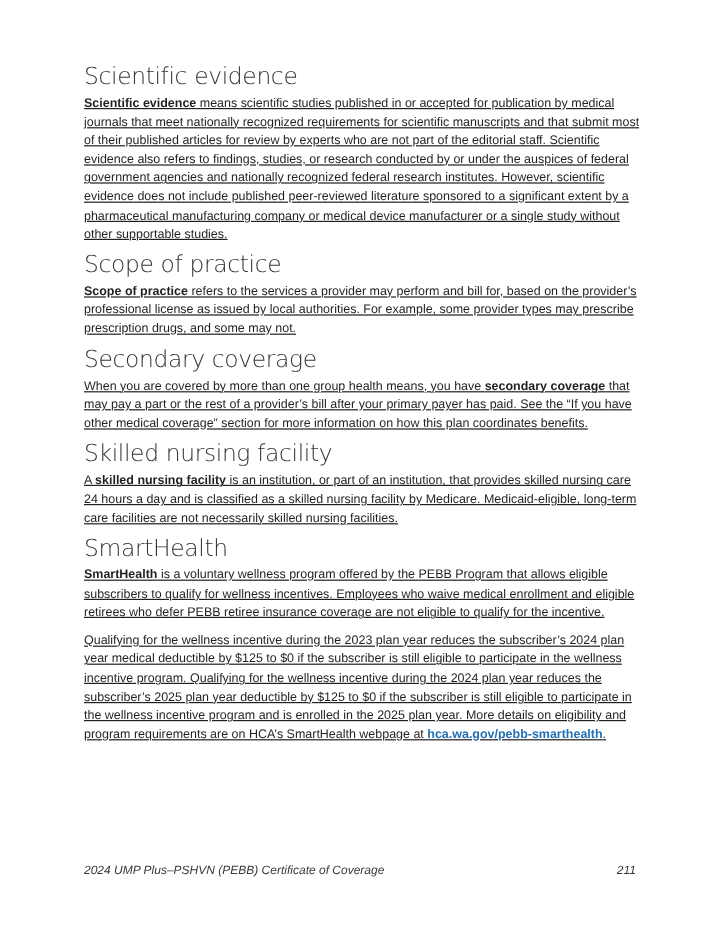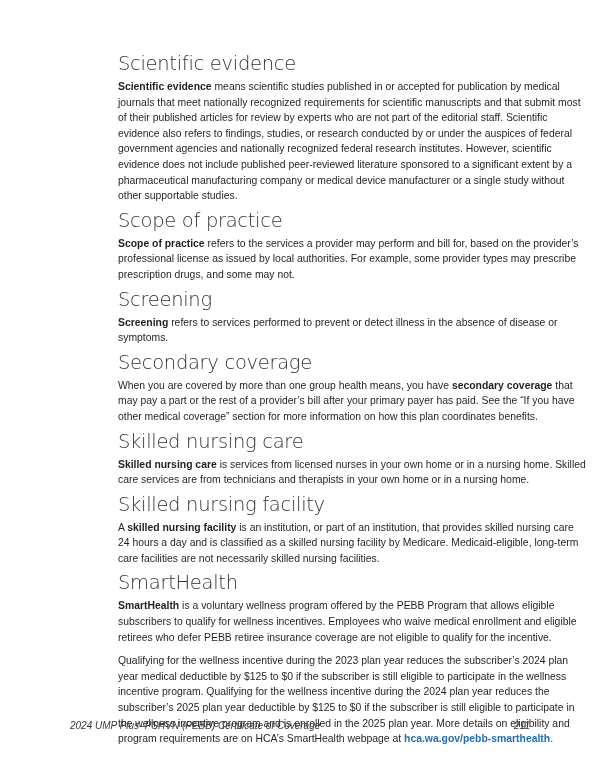--- a/index.html
+++ b/index.html
@@ -1,30 +1,30 @@
 <!DOCTYPE html>
 <html><head>
   <meta charset="utf-8">
   <style>
     html, body { margin: 0; padding: 0; background: #ffffff; }
     body { width: 600px; height: 776px; position: relative; overflow: hidden; }
     .page {
       position: absolute; left: 70px; top: 52px; width: 470px;
       font-family: "Liberation Sans", "DejaVu Sans", sans-serif;
       color: #231f20;
-      margin-left: 48px;
     }
     h2 {
       font-family: "DejaVu Sans", "Liberation Sans", sans-serif;
       font-weight: 200; font-size: 19.5px; line-height: 24px;
       color: #333333; margin: 0 0 3px 0; letter-spacing: -0.3px;
     }
     p {
       font-size: 10.4px; line-height: 15.6px; margin: 0 0 8px 0;
       color: #231f20;
+      text-decoration: underline;
     }
     p b { font-weight: bold; }
     .sec { margin-bottom: 0; }
     .sec p.last { margin-bottom: 5px; }
     a.link { color: #1f6fb5; font-weight: bold; text-decoration: none; }
     .footer {
       position: absolute; left: 70px; top: 720px; width: 460px;
       font-family: "Liberation Sans", sans-serif; font-style: italic;
       font-size: 10px; color: #3a3a3a;
       display: flex; justify-content: space-between; gap: 20px;
@@ -38,34 +38,26 @@
   <div class="sec">
     <h2 style="color: rgb(51, 51, 51);">Scientific evidence</h2>
     <p class="last"><b>Scientific evidence</b><span> means scientific studies published in or accepted for publication by medical journals that meet nationally recognized requirements for scientific manuscripts and that submit most of their published articles for review by experts who are not part of the editorial staff. Scientific evidence also refers to findings, studies, or research conducted by or under the auspices of federal government agencies and nationally recognized federal research institutes. However, scientific evidence does not include published peer-reviewed literature sponsored to a significant extent by a pharmaceutical manufacturing company or medical device manufacturer or a single study without other supportable studies.</span></p>
   </div>
 
   <div class="sec">
     <h2 style="color: rgb(51, 51, 51);">Scope of practice</h2>
     <p class="last"><b>Scope of practice</b><span> refers to the services a provider may perform and bill for, based on the provider’s professional license as issued by local authorities. For example, some provider types may prescribe prescription drugs, and some may not.</span></p>
   </div>
 
-  <div class="sec">
-    <h2 style="color: rgb(51, 51, 51);">Screening</h2>
-    <p class="last"><b>Screening</b><span> refers to services performed to prevent or detect illness in the absence of disease or symptoms.</span></p>
-  </div>
 
   <div class="sec">
     <h2 style="color: rgb(51, 51, 51);">Secondary coverage</h2>
     <p class="last"><span>When you are covered by more than one group health means, you have </span><b>secondary coverage</b><span> that may pay a part or the rest of a provider’s bill after your primary payer has paid. See the “If you have other medical coverage” section for more information on how this plan coordinates benefits.</span></p>
   </div>
 
-  <div class="sec">
-    <h2 style="color: rgb(51, 51, 51);">Skilled nursing care</h2>
-    <p class="last"><b>Skilled nursing care</b><span> is services from licensed nurses in your own home or in a nursing home. Skilled care services are from technicians and therapists in your own home or in a nursing home.</span></p>
-  </div>
 
   <div class="sec">
     <h2 style="color: rgb(51, 51, 51);">Skilled nursing facility</h2>
     <p class="last"><span>A </span><b>skilled nursing facility</b><span> is an institution, or part of an institution, that provides skilled nursing care 24 hours a day and is classified as a skilled nursing facility by Medicare. Medicaid-eligible, long-term care facilities are not necessarily skilled nursing facilities.</span></p>
   </div>
 
   <div class="sec">
     <h2 style="color: rgb(51, 51, 51);">SmartHealth</h2>
     <p><b>SmartHealth</b><span> is a voluntary wellness program offered by the PEBB Program that allows eligible subscribers to qualify for wellness incentives. Employees who waive medical enrollment and eligible retirees who defer PEBB retiree insurance coverage are not eligible to qualify for the incentive.</span></p>
     <p><span>Qualifying for the wellness incentive during the 2023 plan year reduces the subscriber’s 2024 plan year medical deductible by $125 to $0 if the subscriber is still eligible to participate in the wellness incentive program. Qualifying for the wellness incentive during the 2024 plan year reduces the subscriber’s 2025 plan year deductible by $125 to $0 if the subscriber is still eligible to participate in the wellness incentive program and is enrolled in the 2025 plan year. More details on eligibility and program requirements are on HCA’s SmartHealth webpage at </span><a class="link" style="color: rgb(31, 111, 181);">hca.wa.gov/pebb-smarthealth</a><span>.</span></p>

